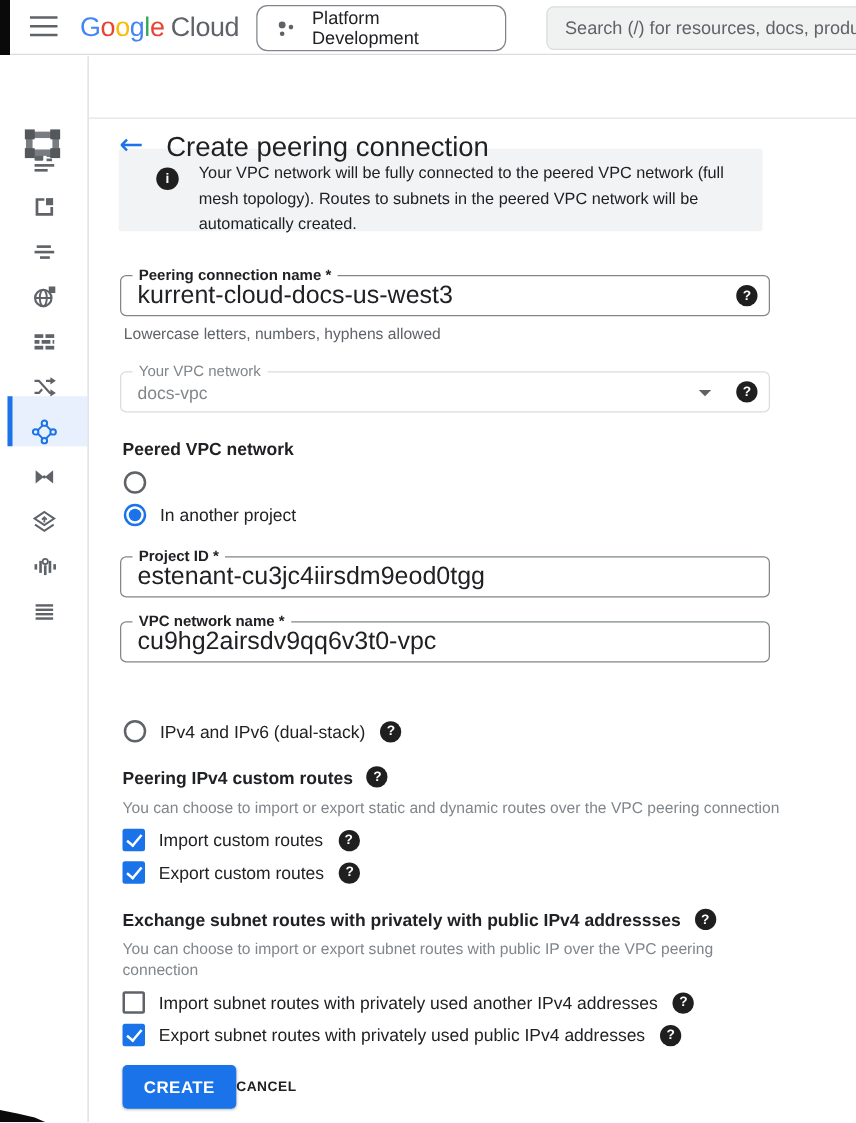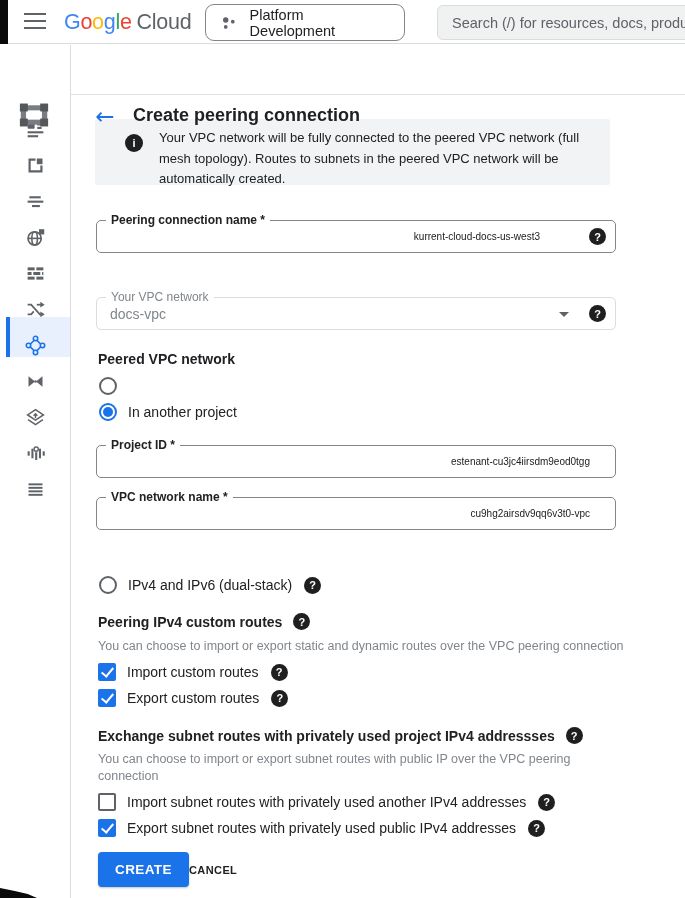--- a/index.html
+++ b/index.html
@@ -24,38 +24,38 @@
   .search-box { position:absolute; left:437px; top:5px; width:300px; height:35px; background:#f0f1f1;
     border:1px solid #dadce0; border-radius:6px; padding:0 14px; font-family:"Liberation Sans",sans-serif;
     font-size:14.5px; color:#5f6368; outline:none; }
   .search-box::placeholder { color:#5f6368; opacity:1; }
   
   .pagehead { position:absolute; top:45px; left:0; right:0; height:50px; background:#fff; z-index:3; }
   .pagehead-line { position:absolute; top:94px; left:71px; right:0; height:1px; background:#e3e3e3; z-index:3; }
   .product-icon { position:absolute; left:19px; top:57px; }
   .back-btn { position:absolute; left:90px; top:56px; width:30px; height:30px; background:none; border:none;
     color:#1a73e8; font-size:23px; line-height:28px; cursor:pointer; font-family:"DejaVu Sans",sans-serif; }
-  .page-title { position:absolute; left:133px; top:60px; font-size:18px; color:#202124; font-weight:700; }
+  .page-title { position:absolute; left:133px; top:60px; font-size:22px; color:#202124; font-weight:400; }
   
   .rail { position:absolute; top:95px; left:0; width:70px; bottom:0; background:#fff; z-index:2; }
   .rail-divider { position:absolute; top:45px; left:70px; bottom:0; width:1px; background:#dadce0; z-index:3; }
   .rail-item { position:absolute; left:0; width:70px; height:36px; display:flex; align-items:center; justify-content:center; cursor:pointer; }
   .rail-item svg { display:block; }
   .rail-active-bg { position:absolute; left:6px; width:64px; height:40px; background:#e8f0fe; }
   .rail-active-bar { position:absolute; left:0; top:0; width:4px; height:40px; background:#1a73e8; }
   
   .content { position:absolute; left:71px; top:95px; right:0; bottom:0; background:#fff; }
   .banner { position:absolute; left:24px; top:24px; width:515px; height:66px; background:#f1f3f4; border-radius:2px; }
   .banner-icon { position:absolute; left:30px; top:15px; width:18px; height:18px; border-radius:50%; background:#1f1f1f;
     color:#fff; font-size:11px; font-weight:700; display:flex; align-items:center; justify-content:center; font-style:normal; }
   .banner-text { position:absolute; left:64px; top:9px; width:452px; font-size:13px; line-height:20.5px; color:#202124; }
   .tfield { position:absolute; left:25px; width:520px; height:33px; border:1px solid #80868b; border-radius:5px; background:#fff; }
   .tfield .flabel { position:absolute; top:-8px; left:9px; background:#fff; padding:0 5px; font-size:12px; font-weight:700; color:#202124; white-space:nowrap; }
   .tfield input { position:absolute; left:13px; top:1px; height:29px; width:430px; border:none; outline:none; background:transparent;
-    font-family:"Liberation Sans",sans-serif; font-size:10px; color:#202124;text-align:right; }
+    font-family:"Liberation Sans",sans-serif; font-size:20px; color:#202124; }
   .tfield.disabled { border-color:#dadce0; }
   .tfield.disabled .flabel { color:#80868b; font-weight:400; }
   .tfield.disabled .fvalue { position:absolute; left:13px; top:8px; font-size:14px; color:#80868b; }
   .help { display:inline-flex; width:17px; height:17px; border-radius:50%; background:#1f1f1f; color:#fff;
     font-size:11px; font-weight:700; align-items:center; justify-content:center; flex:none; cursor:pointer; }
   .help-in { position:absolute; right:9px; top:7px; }
   .caret { position:absolute; right:46px; top:14px; width:0; height:0; border-left:5px solid transparent;
     border-right:5px solid transparent; border-top:5.5px solid #5f6368; }
   .helper-text { position:absolute; left:28px; font-size:12.5px; color:#5f6368; }
   .sechead { position:absolute; left:27px; display:flex; align-items:center; gap:11px; font-size:14px; font-weight:700; color:#202124; white-space:nowrap; }
@@ -233,20 +233,21 @@
     <div class="banner">
       <span class="banner-icon">i</span>
       <div class="banner-text">Your VPC network will be fully connected to the peered VPC network (full mesh topology). Routes to subnets in the peered VPC network will be automatically created.</div>
     </div>
 
     <div class="tfield" style="top:125px;">
       <span class="flabel">Peering connection name *</span>
       <input value="kurrent-cloud-docs-us-west3" style="">
       <span class="help help-in">?</span>
     </div>
+    <div class="helper-text" style="top:165px;">Lowercase letters, numbers, hyphens allowed</div>
 
     <div class="tfield disabled" style="top:202px;">
       <span class="flabel">Your VPC network</span>
       <span class="fvalue">docs-vpc</span>
       <span class="caret"></span>
       <span class="help help-in">?</span>
     </div>
 
     <div class="sechead" style="top:256px;">
       <span>Peered VPC network</span>
@@ -285,21 +286,21 @@
       <span>Import custom routes</span>
       <span class="help">?</span>
     </div>
     <div class="choice" style="top:593px; left:27px;">
       <span class="checkbox checked"></span>
       <span>Export custom routes</span>
       <span class="help">?</span>
     </div>
 
     <div class="sechead" style="top:632px;">
-      <span>Exchange subnet routes with privately used project IPv4 addressses</span>
+      <span>Exchange subnet routes with privately with public IPv4 addressses</span>
       <span class="help">?</span>
     </div>
     <div class="subtext" style="top:656px; width:490px;">You can choose to import or export subnet routes with public IP over the VPC peering connection</div>
     <div class="choice" style="top:697px; left:27px;">
       <span class="checkbox unchecked"></span>
       <span>Import subnet routes with privately used another IPv4 addresses</span>
       <span class="help">?</span>
     </div>
     <div class="choice" style="top:723px; left:27px;">
       <span class="checkbox checked"></span>

